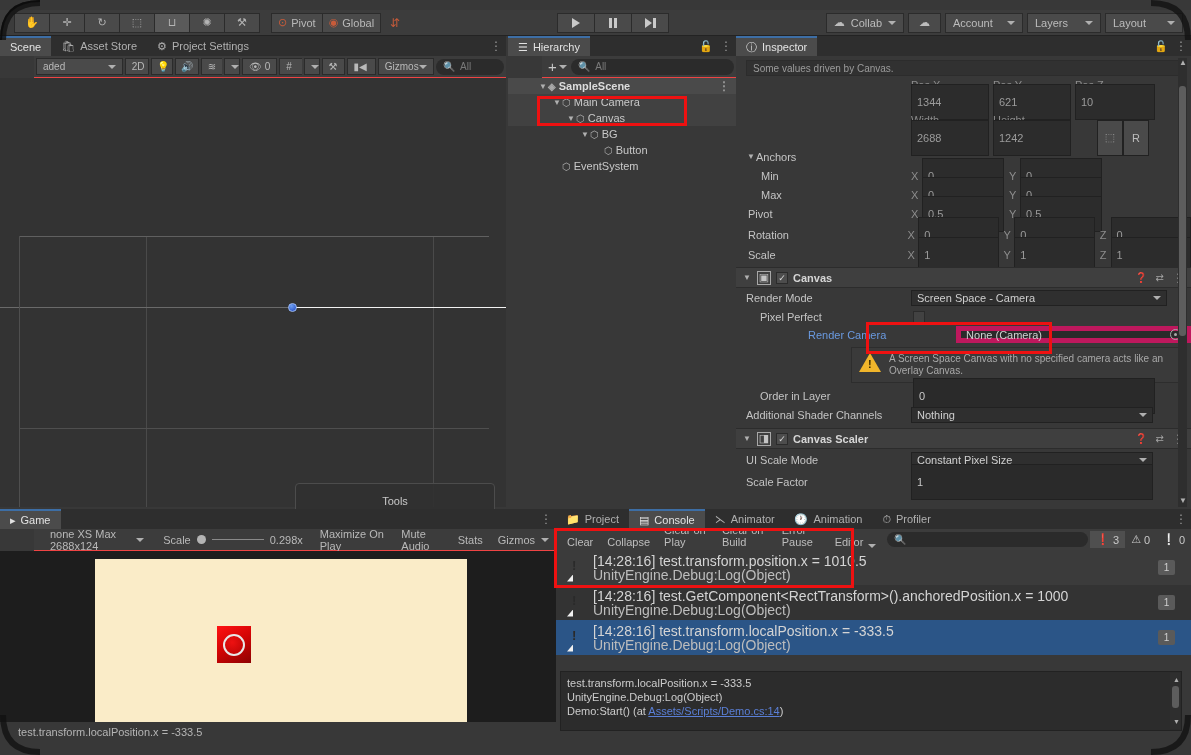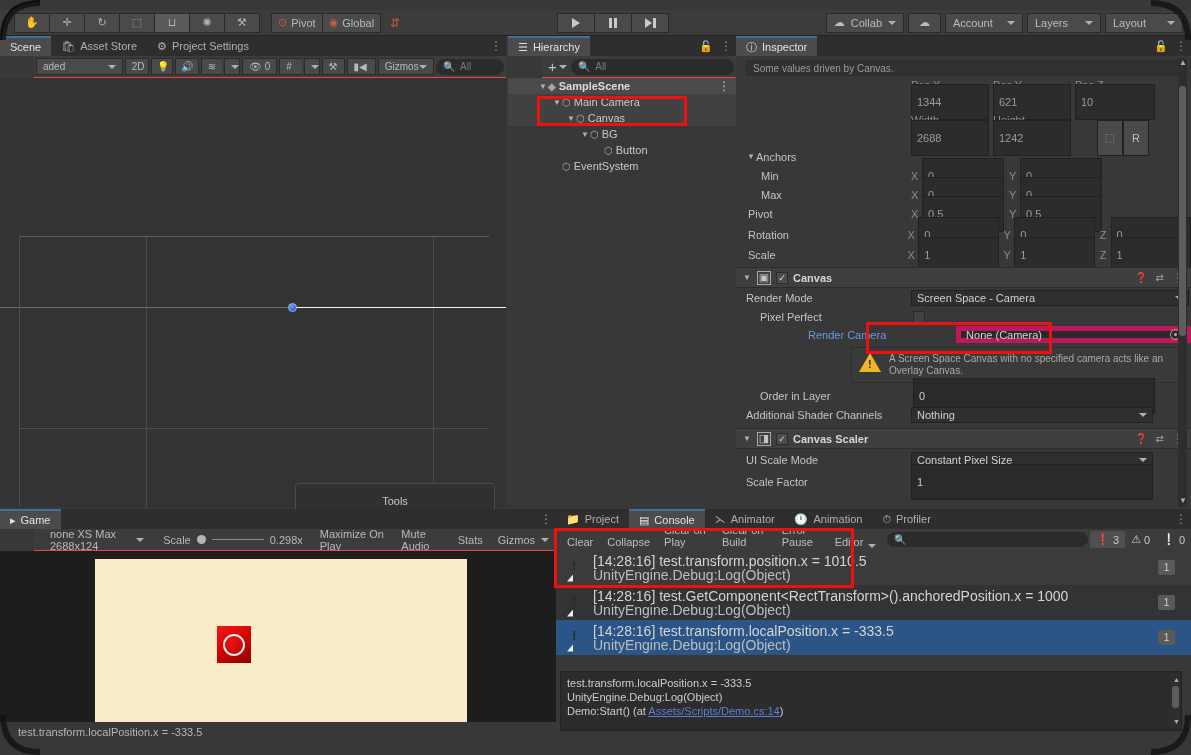--- a/index.html
+++ b/index.html
@@ -532,21 +532,21 @@
         <span class="chk">✓</span>
         <span class="comp-title">Canvas</span>
         <span class="comp-right">
           <span>❓</span>
           <span>⇄</span>
           <span class="kebab">⋮</span>
         </span>
       </div>
       <div class="row" style="height:20px">
         <span class="lbl" style="width:165px">Render Mode</span>
-        <div class="dropdown" style="width:278px">
+        <div class="dropdown" style="width:256px">
           <span>Screen Space - Camera</span>
           <span class="caret"></span>
         </div>
       </div>
       <div class="row" style="height:17px;padding-left:24px">
         <span class="lbl" style="width:153px">Pixel Perfect</span>
         <span style="width:12px;height:12px;background:#424242;border:1px solid #2b2b2b;display:block"></span>
       </div>
       <div class="row" style="height:19px;padding-left:24px">
         <span class="lbl blue" style="width:153px">Render Camera</span>

